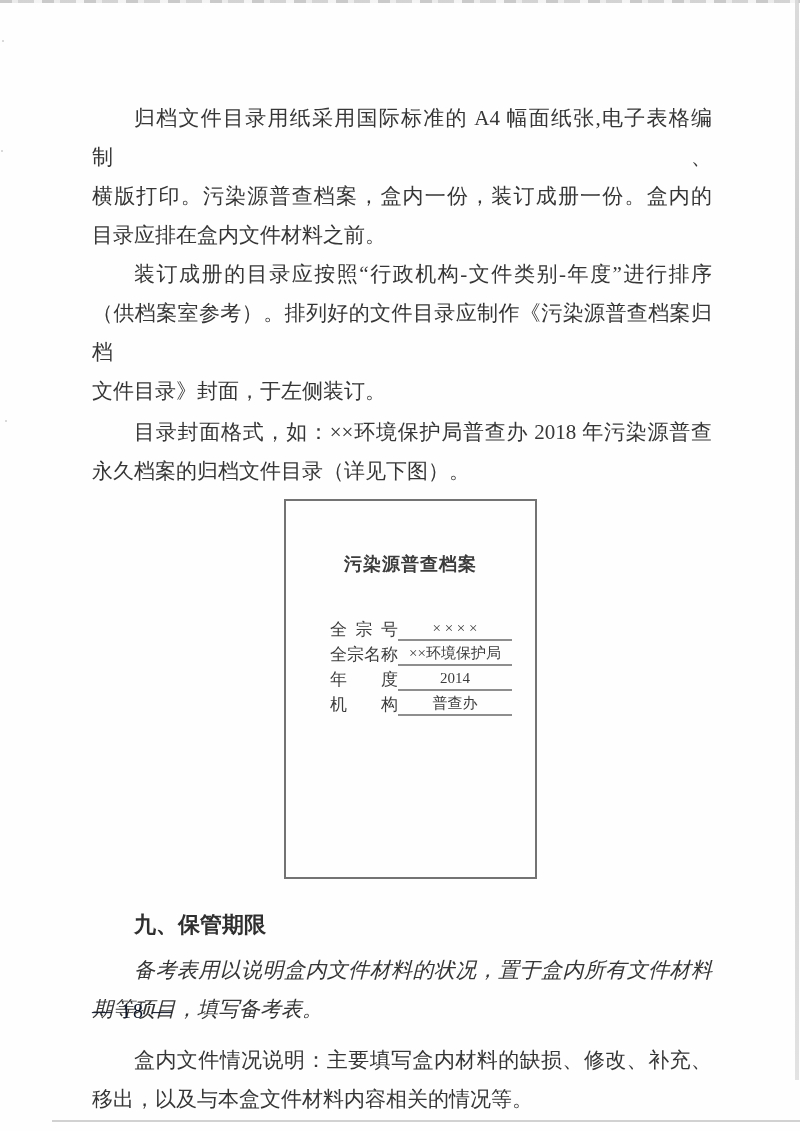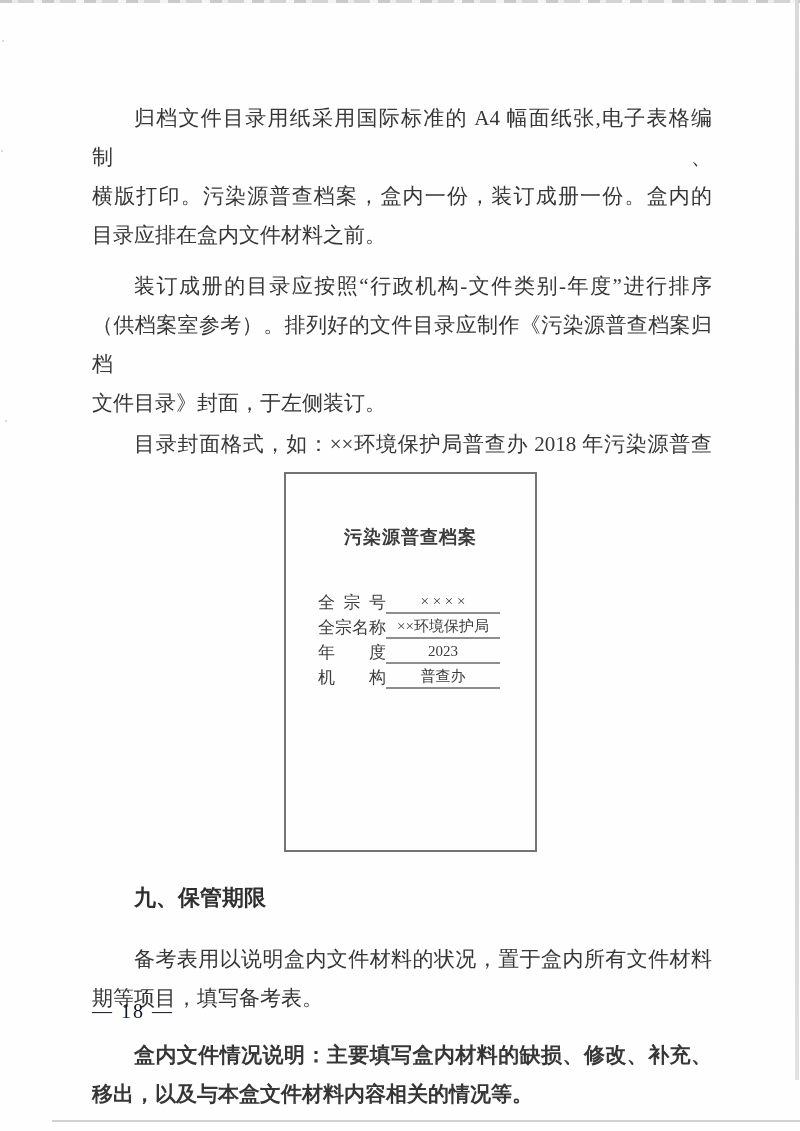--- a/index.html
+++ b/index.html
@@ -14,33 +14,33 @@
   .edge-right{position:absolute;top:0;right:1px;width:4px;height:1080px;opacity:.8;
     background:linear-gradient(180deg,#d2d2d2,#b9b9b9 35%,#c6c6c6 70%,#dcdcdc);}
   .edge-bottom{position:absolute;top:1120px;left:52px;width:748px;height:2px;background:#bdbdbd;opacity:.7;}
   .speck{position:absolute;background:#cccccc;width:2px;height:2px;border-radius:1px;}
   
   .content{padding:99px 88px 0 92px;}
   .para{margin:0;}
   .line{font-size:21px;line-height:39px;text-align:justify;text-align-last:justify;text-justify:inter-ideograph;}
   .line.last{text-align-last:left;}
   .line.first{text-indent:42px;}
-  .p2{margin-top:12px;}
+  .p2{}
   .p3{margin-top:2px;font-family:Liberation Serif, serif;}
-  .p4{margin-top:23px;}
-  .p5{margin-top:18px;font-weight:bold;}
+  .p4{margin-top:7px;font-style:italic;}
+  .p5{margin-top:12px;}
   .heading{margin-top:26px;font-family:"Liberation Sans","DejaVu Sans",sans-serif;
     font-weight:700;font-size:22px;line-height:39px;text-indent:42px;color:#2f2f2f;}
   
   .cover{margin:8px 0 0 192px;width:253px;height:380px;border:2px solid #737373;
     box-sizing:border-box;padding-top:50px;background:#fefefe;}
   .cover-t1{text-align:center;font-size:18px;line-height:26px;font-weight:600;letter-spacing:1px;color:#3c3c3c;}
   .cover-t2{text-align:center;font-size:19px;line-height:30px;font-weight:600;letter-spacing:7px;text-indent:7px;color:#3c3c3c;}
   .cover-fields{margin-top:39px;}
-  .frow{display:flex;align-items:flex-end;height:25px;margin-left:32px;}
+  .frow{display:flex;align-items:flex-end;height:25px;margin-left:44px;}
   .flabel{width:68px;font-size:17px;line-height:22px;color:#3c3c3c;
     text-align:justify;text-align-last:justify;}
   .fvalue{width:114px;text-align:center;font-size:15px;line-height:20px;padding-bottom:1px;
     border-bottom:2px solid #8e8e8e;color:#3c3c3c;}
   
   .pageno{position:absolute;left:92px;top:1000px;font-size:20px;letter-spacing:2px;color:#0f172a;}
 </style>
 </head>
 <body>
 
@@ -60,36 +60,37 @@
   </div>
 
   <div class="para p2">
     <div class="line first">装订成册的目录应按照“行政机构-文件类别-年度”进行排序</div>
     <div class="line">（供档案室参考）。排列好的文件目录应制作《污染源普查档案归档</div>
     <div class="line last">文件目录》封面，于左侧装订。</div>
   </div>
 
   <div class="para p3">
     <div class="line first">目录封面格式，如：××环境保护局普查办 2018 年污染源普查</div>
+    <div class="line last">永久档案的归档文件目录（详见下图）。</div>
   </div>
 
   <div class="cover">
     <div class="cover-t1">污染源普查档案</div>
     <div class="cover-fields">
       <div class="frow">
         <span class="flabel">全宗号</span>
         <span class="fvalue">× × × ×</span>
       </div>
       <div class="frow">
         <span class="flabel">全宗名称</span>
         <span class="fvalue">××环境保护局</span>
       </div>
       <div class="frow">
         <span class="flabel">年度</span>
-        <span class="fvalue">2023</span>
+        <span class="fvalue">2014</span>
       </div>
       <div class="frow">
         <span class="flabel">机构</span>
         <span class="fvalue">普查办</span>
       </div>
     </div>
   </div>
 
   <div class="heading">九、保管期限</div>
 

